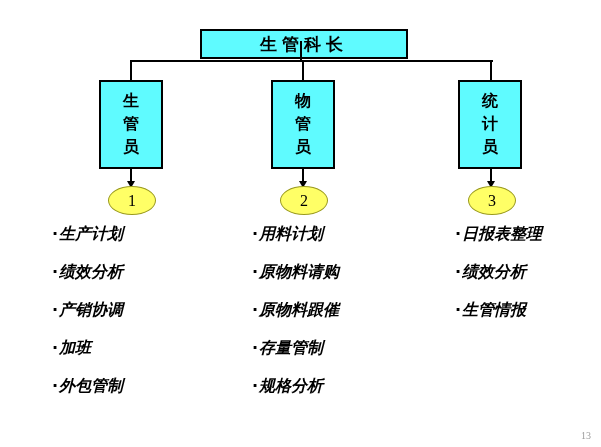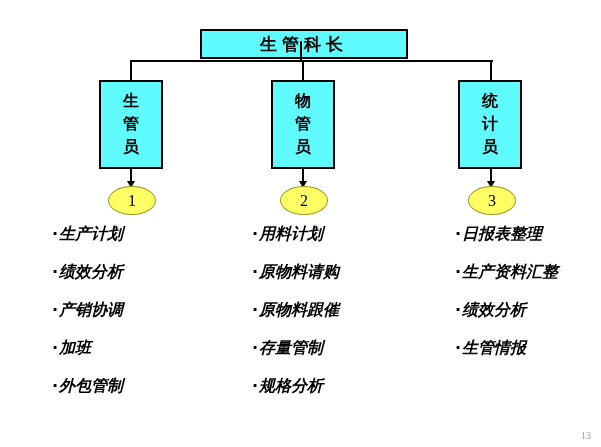--- a/index.html
+++ b/index.html
@@ -230,23 +230,20 @@
     <div class="bullet-item">
       <span class="dot">·</span><span>规格分析</span>
     </div>
   </div>
 
   <div class="col" id="column-3">
     <div class="bullet-item">
       <span class="dot">·</span><span>日报表整理</span>
     </div>
     <div class="bullet-item">
-      <span class="dot">·</span><span>生产资料汇整</span>
-    </div>
-    <div class="bullet-item">
       <span class="dot">·</span><span>绩效分析</span>
     </div>
     <div class="bullet-item">
       <span class="dot">·</span><span>生管情报</span>
     </div>
   </div>
 
   <div id="page-number">13</div>
 
 </div>

